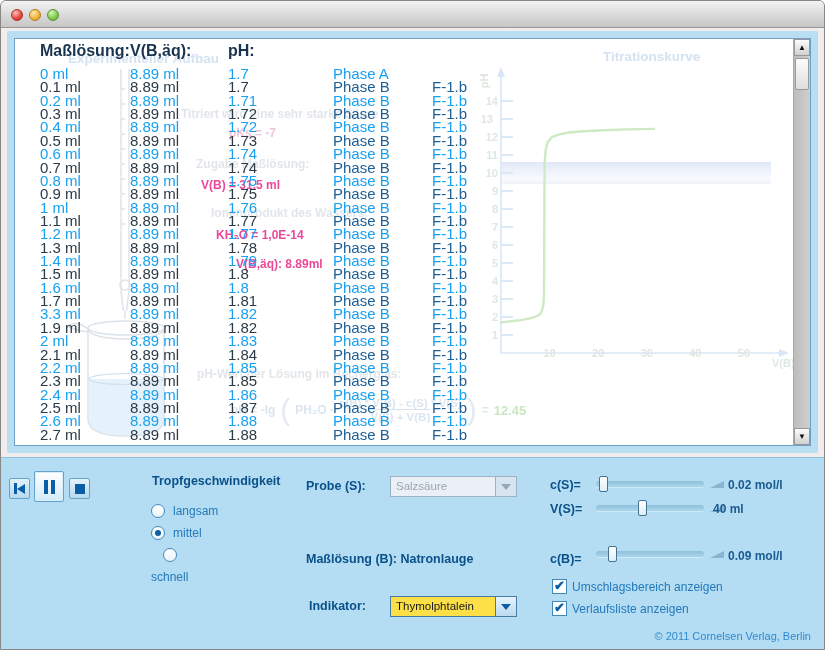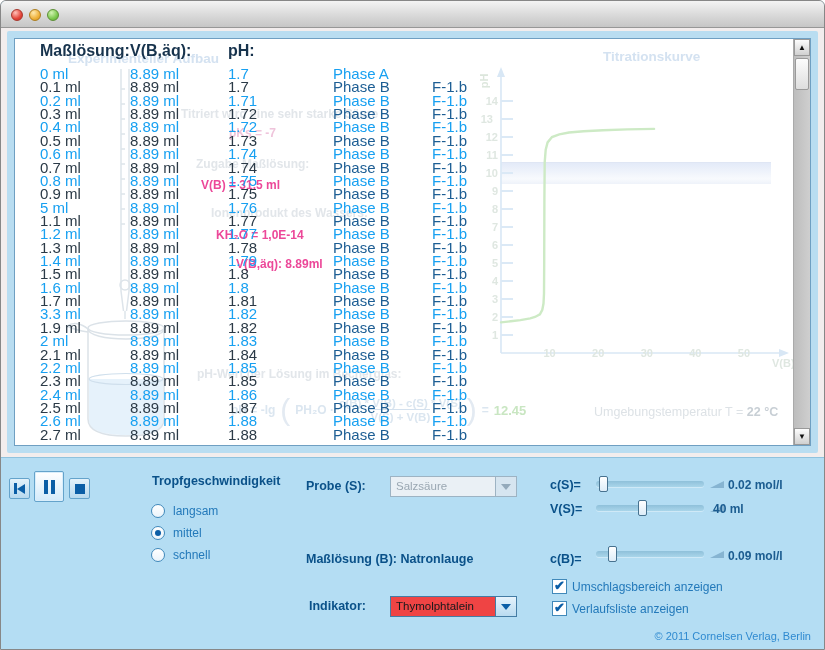--- a/index.html
+++ b/index.html
@@ -87,21 +87,21 @@
   .icon-pause{display:flex;gap:3px;}
   .icon-pause i{display:block;width:4px;height:14px;background:#0b5ea6;}
   .icon-stop{width:10px;height:10px;background:#0b5ea6;}
 
   .ctl-label{position:absolute;font-size:12.5px;font-weight:bold;color:#0a5189;white-space:nowrap;}
   .opt-label{font-size:12px;color:#2379ba;}
   .radio-row{position:absolute;left:150px;display:flex;align-items:center;gap:8px;cursor:pointer;}
   .radio{width:14px;height:14px;border-radius:50%;background:linear-gradient(#fff,#eaf4fb);border:1px solid #4189ba;position:relative;}
   .radio.on::after{content:"";position:absolute;left:3px;top:3px;width:6px;height:6px;border-radius:50%;background:#0b5ea6;}
 
-  .dd{position:absolute;width:127px;height:21px;border:1px solid #447ca4;background:#ef4444;display:flex;cursor:pointer;}
+  .dd{position:absolute;width:127px;height:21px;border:1px solid #447ca4;background:#fde047;display:flex;cursor:pointer;}
   .dd .val{flex:1;font-size:11.5px;padding:3px 0 0 5px;color:#15191c;overflow:hidden;white-space:nowrap;}
   .dd .arrow-box{width:21px;border-left:1px solid #447ca4;background:linear-gradient(#e6f3fc,#b9dbf0);display:flex;align-items:center;justify-content:center;}
   .dd .tri{width:0;height:0;border:5px solid transparent;border-top:6px solid #0b5ea6;margin-top:6px;}
   .dd.disabled{border-color:#9db3c3;background:#eaf0f5;}
   .dd.disabled .val{color:#9aa7b2;}
   .dd.disabled .arrow-box{background:#d6e5f0;border-color:#9db3c3;}
   .dd.disabled .tri{border-top-color:#94aabb;}
 
   .slider-row{position:absolute;}
   .track{position:absolute;left:0;top:0;width:108px;height:6px;border-radius:3px;background:linear-gradient(#8fc0da,#a9d5ea);box-shadow:0 1px 0 #cfe9f7;cursor:pointer;}
@@ -147,23 +147,20 @@
             <span>pH = -lg</span>
             <span class="paren">(</span>
             <span>PH₂O ·</span>
             <span class="frac">
               <span class="num">c(B) * V(B) - c(S) * V(S)</span>
               <span class="den">V(S) + V(B)</span>
             </span>
             <span class="paren">)</span>
             <span>=</span>
             <span class="res">12.45</span>
-          </div>
-          <div class="bg-temp">
-            <span>Umgebungstemperatur T =</span> <b>22 °C</b>
           </div>
 
           <div class="band" style="top: 123.2px; height: 21.6px;"></div>
 
           <svg class="chart-svg" width="795" height="410">
 
             <g stroke="#dde4ea" stroke-width="1.5" fill="none">
               <line x1="106" y1="30" x2="106" y2="252"></line>
               <line x1="114" y1="30" x2="114" y2="252"></line>
               <line x1="106" y1="252" x2="108.5" y2="272"></line>
@@ -340,21 +337,21 @@
               <span class="c-f">F-1.b</span>
             </div>
             <div class="trow odd">
               <span class="c-v">0.9 ml</span>
               <span class="c-vb">8.89 ml</span>
               <span class="c-ph">1.75</span>
               <span class="c-phase">Phase B</span>
               <span class="c-f">F-1.b</span>
             </div>
             <div class="trow even">
-              <span class="c-v">5 ml</span>
+              <span class="c-v">1 ml</span>
               <span class="c-vb">8.89 ml</span>
               <span class="c-ph">1.76</span>
               <span class="c-phase">Phase B</span>
               <span class="c-f">F-1.b</span>
             </div>
             <div class="trow odd">
               <span class="c-v">1.1 ml</span>
               <span class="c-vb">8.89 ml</span>
               <span class="c-ph">1.77</span>
               <span class="c-phase">Phase B</span>
@@ -506,21 +503,21 @@
 
     <span class="ctl-label" style="left:151px;top:16px;">Tropfgeschwindigkeit</span>
     <div class="radio-row" style="top:46px;">
       <span class="radio"></span>
       <span class="opt-label">langsam</span>
     </div>
     <div class="radio-row" style="top:68px;">
       <span class="radio on"></span>
       <span class="opt-label">mittel</span>
     </div>
-    <div class="radio-row" style="top:90px;">
+    <div class="radio-row" style="top:90px;flex-direction:column;">
       <span class="radio"></span>
       <span class="opt-label">schnell</span>
     </div>
 
     <span class="ctl-label" style="left:305px;top:21px;">Probe (S):</span>
     <div class="dd disabled" style="left:389px;top:18px;">
       <span class="val">Salzsäure</span>
       <span class="arrow-box">
           <span class="tri"></span>
         </span>

